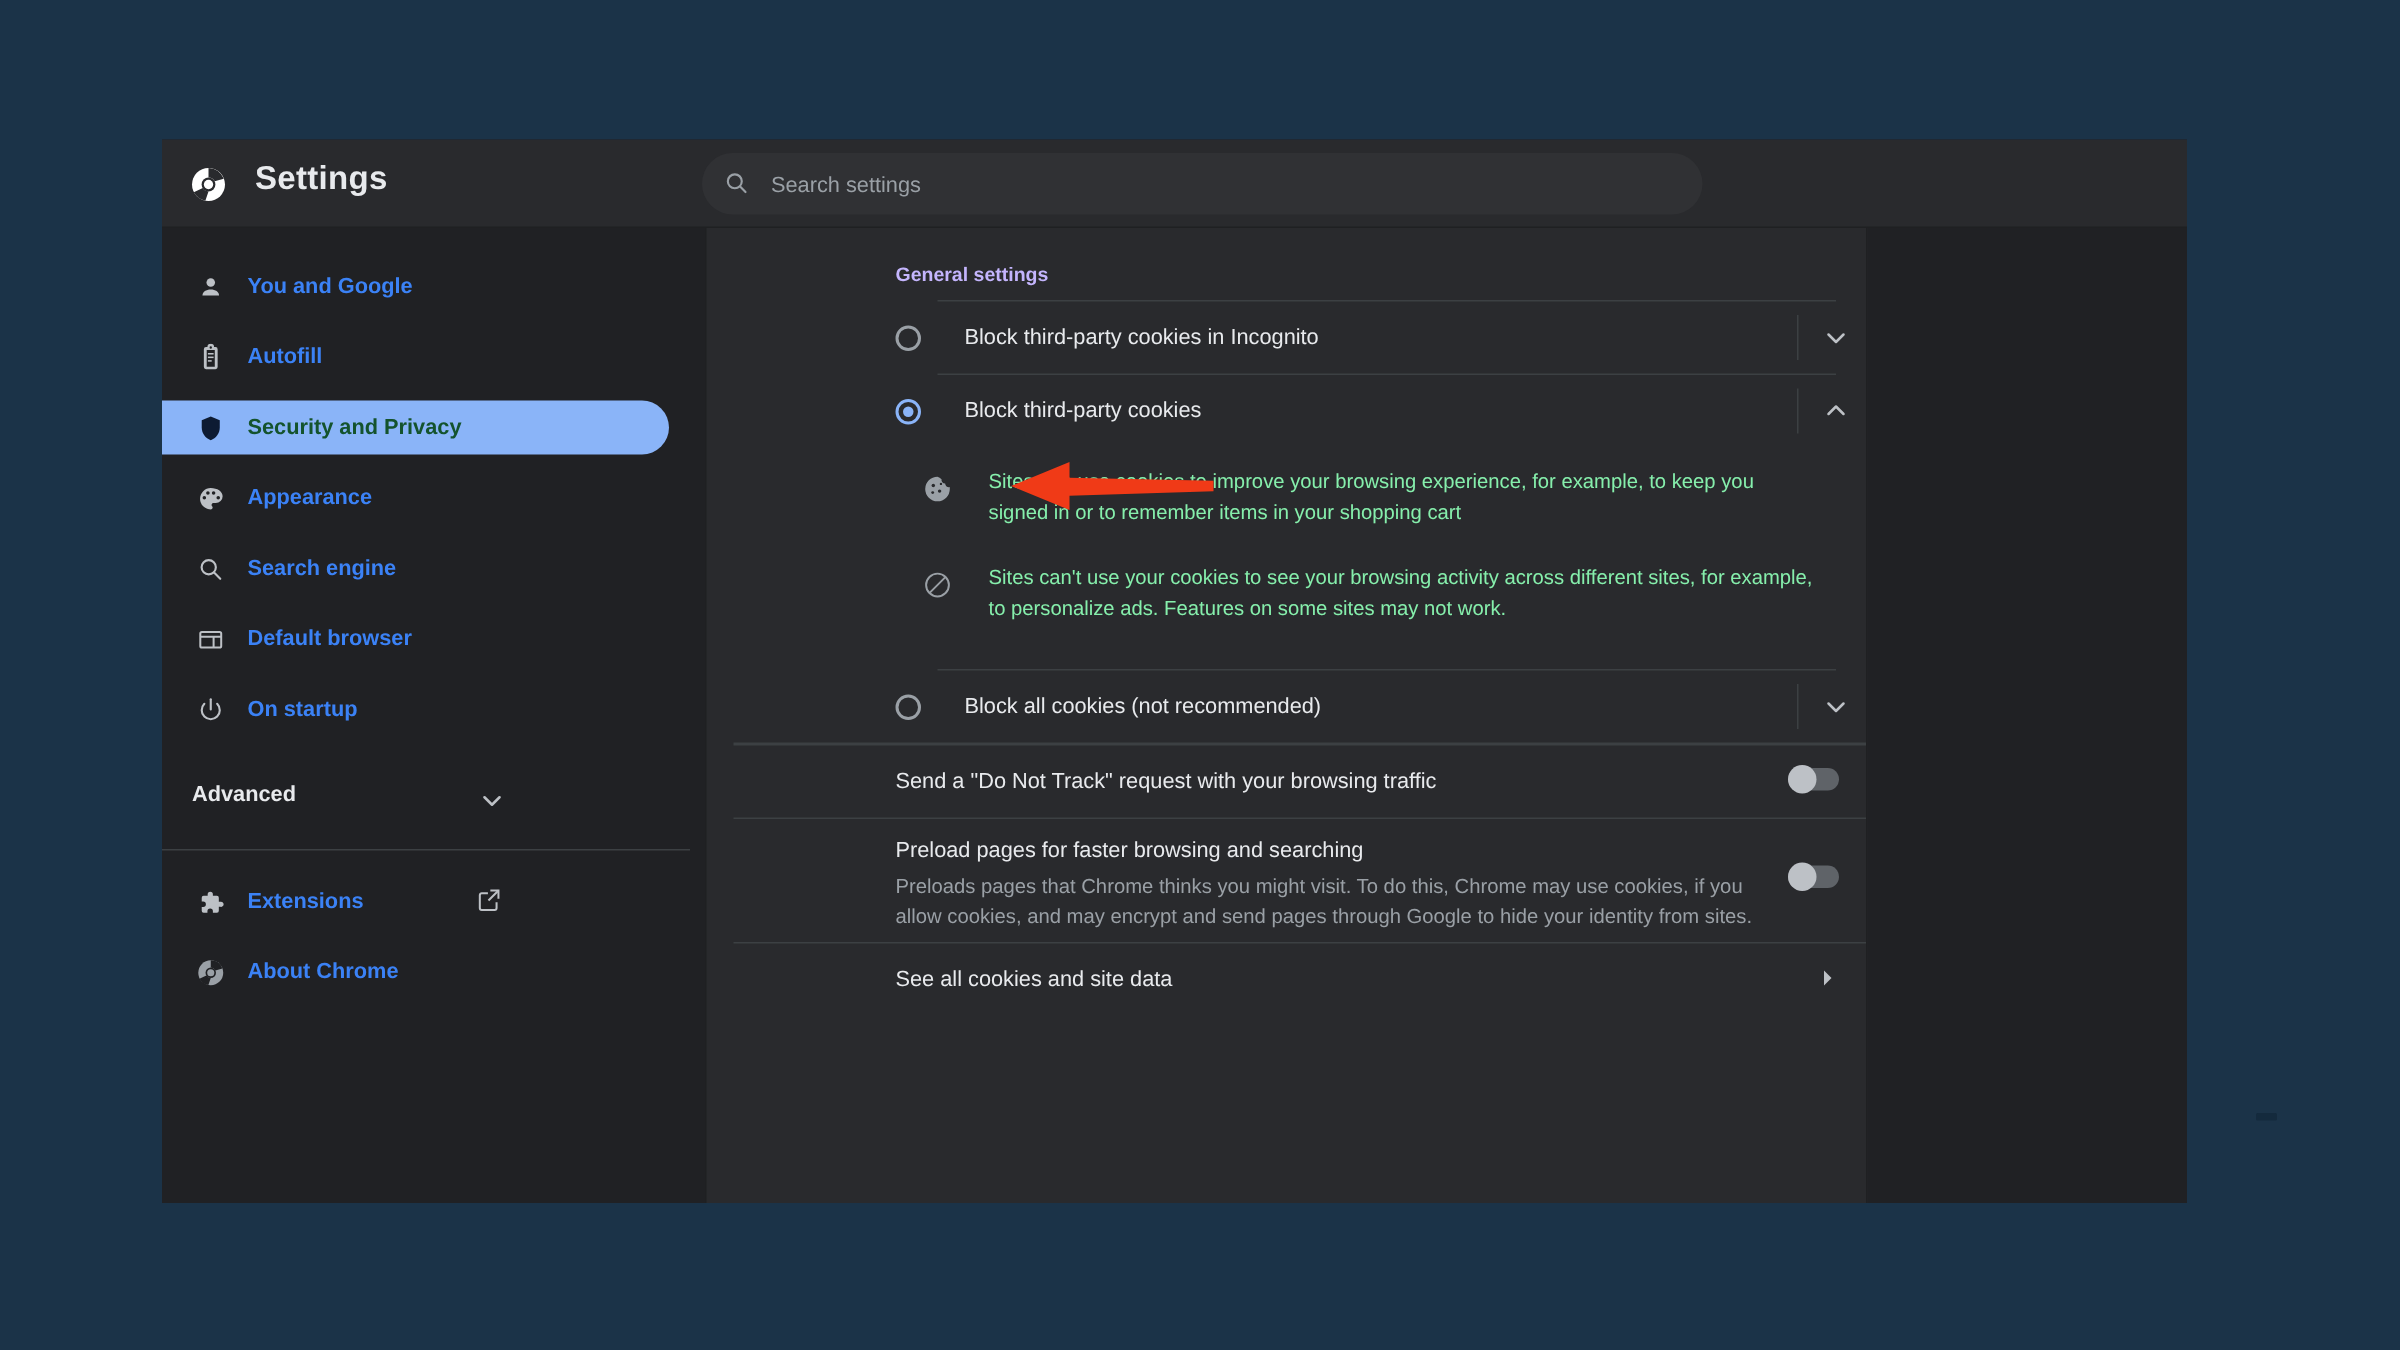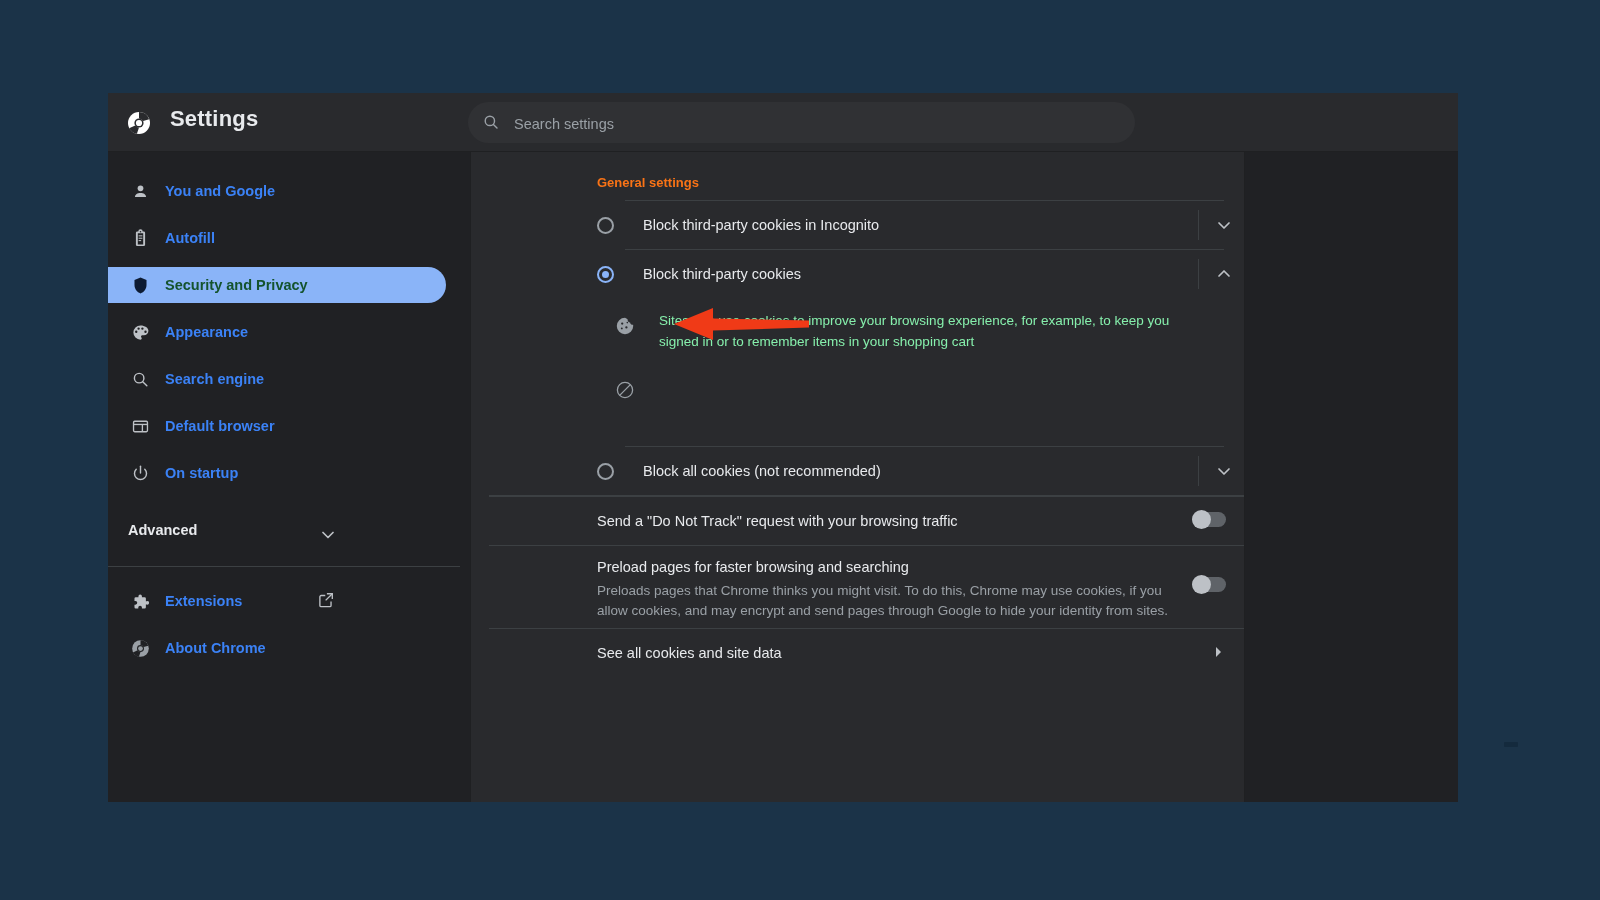--- a/index.html
+++ b/index.html
@@ -172,21 +172,21 @@
     border-left: 1px solid #1f2022;
     border-right: 1px solid #1f2022;
   }
 
   #section-title {
     position: absolute;
     left: 126px;
     top: 23px;
     font-size: 13px;
     font-weight: bold;
-    color: #f97316;
+    color: #c4b5fd;
   }
 
   .radio-row {
     position: relative;
     height: 48px;
     margin-left: 18px;
     margin-right: 0;
     display: flex;
     align-items: center;
     cursor: pointer;
@@ -571,20 +571,21 @@
           <span class="desc-text">Sites can use cookies to improve your browsing experience, for example, to keep you signed in or to remember items in your shopping cart</span>
         </div>
 
         <div class="desc-row">
           <span class="desc-icon">
             <svg viewBox="0 0 20 20" width="20" height="20" fill="none" stroke="#9aa0a6" stroke-width="1.3">
               <circle cx="10" cy="10" r="7.6"></circle>
               <line x1="4.9" y1="15.1" x2="15.1" y2="4.9"></line>
             </svg>
           </span>
+          <span class="desc-text">Sites can't use your cookies to see your browsing activity across different sites, for example, to personalize ads. Features on some sites may not work.</span>
         </div>
       </div>
 
       <div class="row-divider"></div>
 
       <div class="radio-row">
         <span class="radio-mark"></span>
         <span class="radio-label">Block all cookies (not recommended)</span>
         <span class="radio-sep"></span>
         <span class="radio-chevron">

